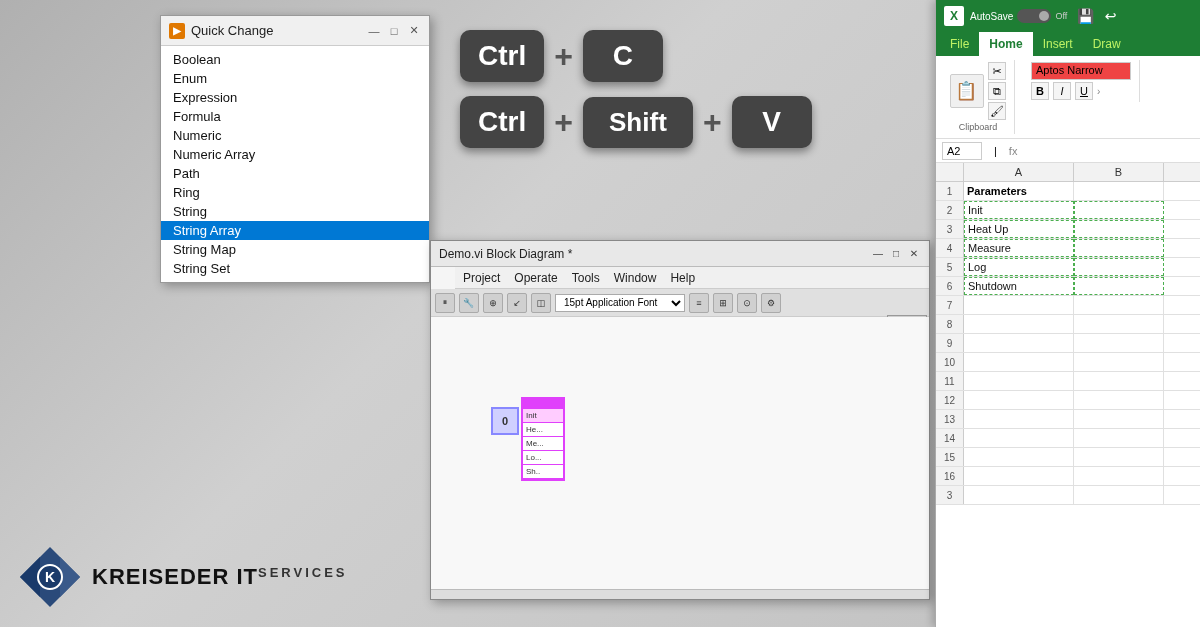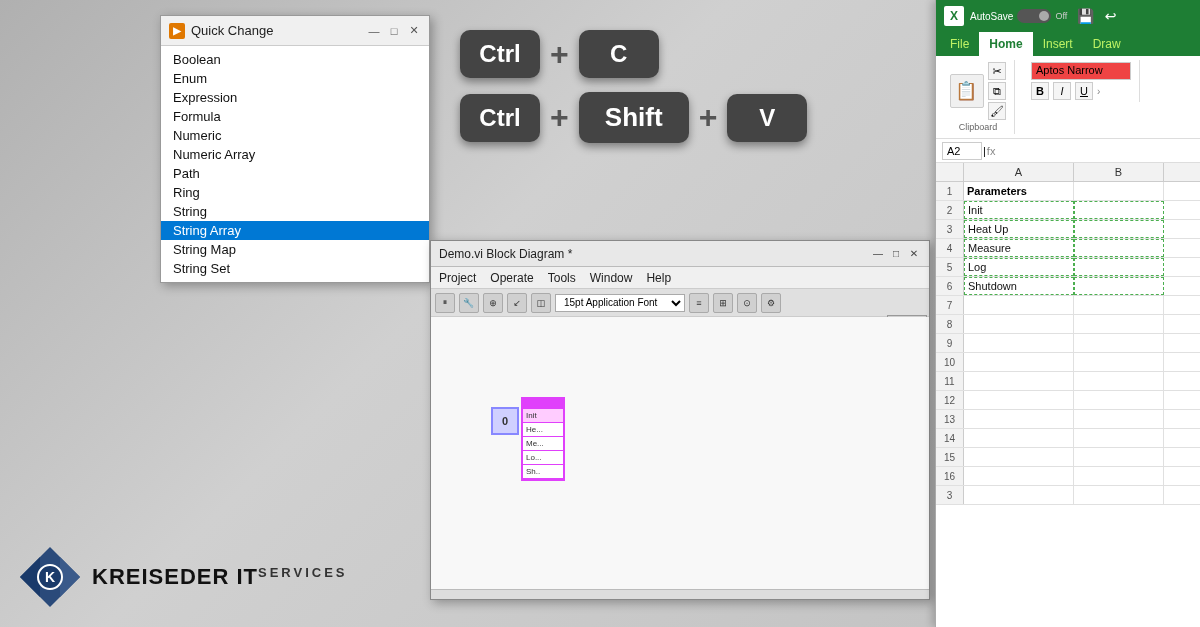--- a/index.html
+++ b/index.html
@@ -92,21 +92,21 @@
     .shortcut-row {
       display: flex;
       align-items: center;
       gap: 10px;
       margin-bottom: 14px;
     }
     .key-cap {
       background: #444;
       color: #fff;
       border-radius: 10px;
-      font-size: 24px;
+      font-size: 28px;
       font-weight: bold;
       padding: 10px 18px;
       min-width: 80px;
       text-align: center;
       box-shadow: 0 4px 8px rgba(0,0,0,0.4);
     }
     .key-cap.wide { min-width: 110px; font-size: 26px; }
     .plus-sign {
       color: #555;
       font-size: 32px;
@@ -155,20 +155,21 @@
     }
     .lv-menubar {
       background: #f0f0f0;
       border-bottom: 1px solid #ccc;
       padding: 2px 8px;
       display: flex;
       gap: 14px;
       font-size: 12px;
       height: 22px;
       align-items: center;
+      margin-left: 24px;
     }
     .lv-menu-item { cursor: pointer; color: #222; }
     .lv-toolbar {
       background: #e0e0e0;
       border-bottom: 1px solid #ccc;
       height: 28px;
       display: flex;
       align-items: center;
       padding: 2px 4px;
       gap: 4px;
@@ -422,21 +423,21 @@
       justify-content: center;
       font-size: 11px;
     }
     .xl-formula-bar {
       background: #fff;
       border-bottom: 1px solid #ddd;
       height: 24px;
       display: flex;
       align-items: center;
       padding: 0 6px;
-      gap: 1px;
+      gap: 12px;
       font-size: 11px;
     }
     .xl-cell-ref {
       border: 1px solid #ccc;
       padding: 1px 4px;
       width: 40px;
       height: 18px;
       font-size: 11px;
       display: flex;
       align-items: center;

